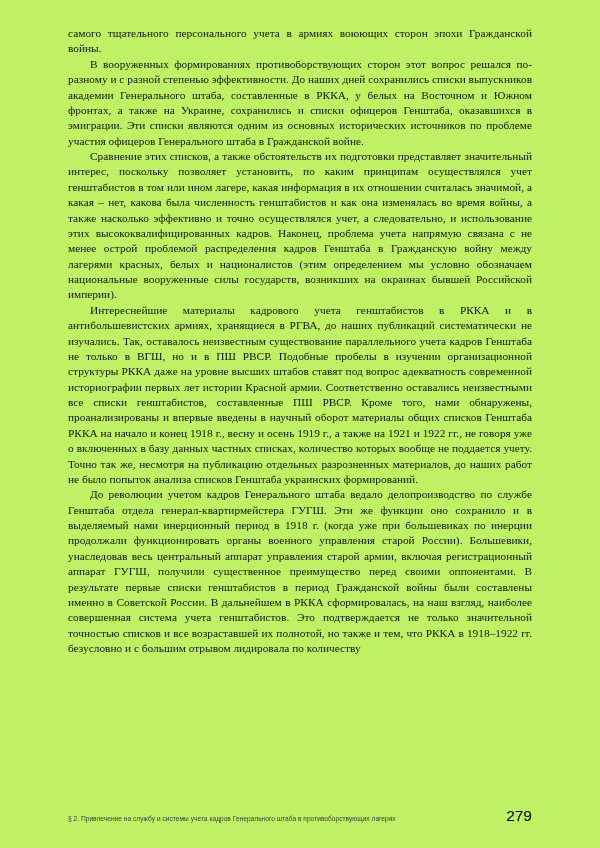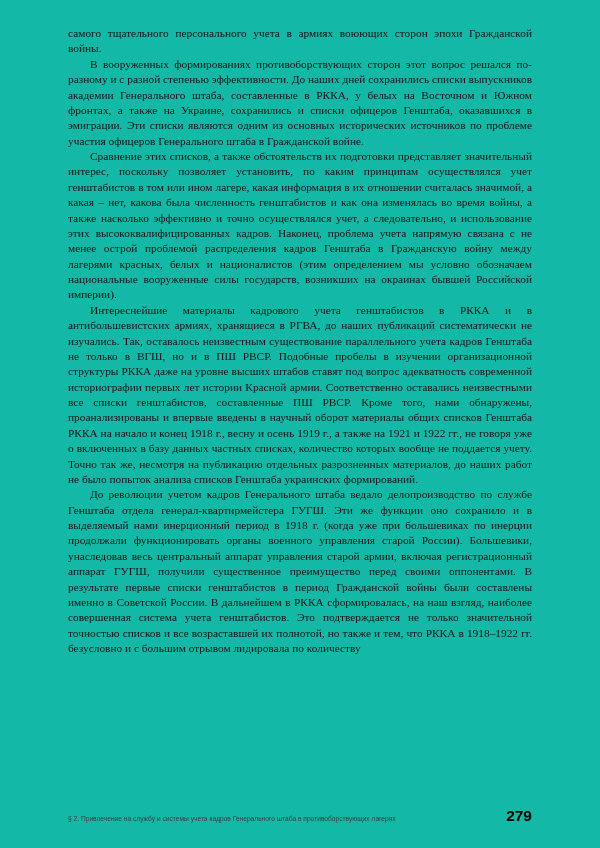--- a/index.html
+++ b/index.html
@@ -5,21 +5,21 @@
 <style>
   html, body {
     margin: 0;
     padding: 0;
     background: #ffffff;
   }
   .page {
     position: relative;
     width: 600px;
     height: 848px;
-    background: #14b8a6;
+    background: #bef264;
     overflow: hidden;
     box-sizing: border-box;
     font-family: "Liberation Serif", "DejaVu Serif", serif;
     color: #111111;
   }
   .text-block {
     position: absolute;
     left: 68px;
     top: 26px;
     width: 464px;
@@ -52,21 +52,21 @@
     font-size: 6.6px;
     letter-spacing: 0.02px;
     color: #3c3c3c;
     white-space: nowrap;
     line-height: 1;
     padding-bottom: 2px;
   }
   .folio {
     font-family: "Liberation Sans", "DejaVu Sans", sans-serif;
     font-size: 15.5px;
-    font-weight: 700;
+    font-weight: 400;
     color: #000000;
     line-height: 1;
   }
 </style>
 </head>
 <body>
 
 <div class="page">
 
   <div class="text-block">

